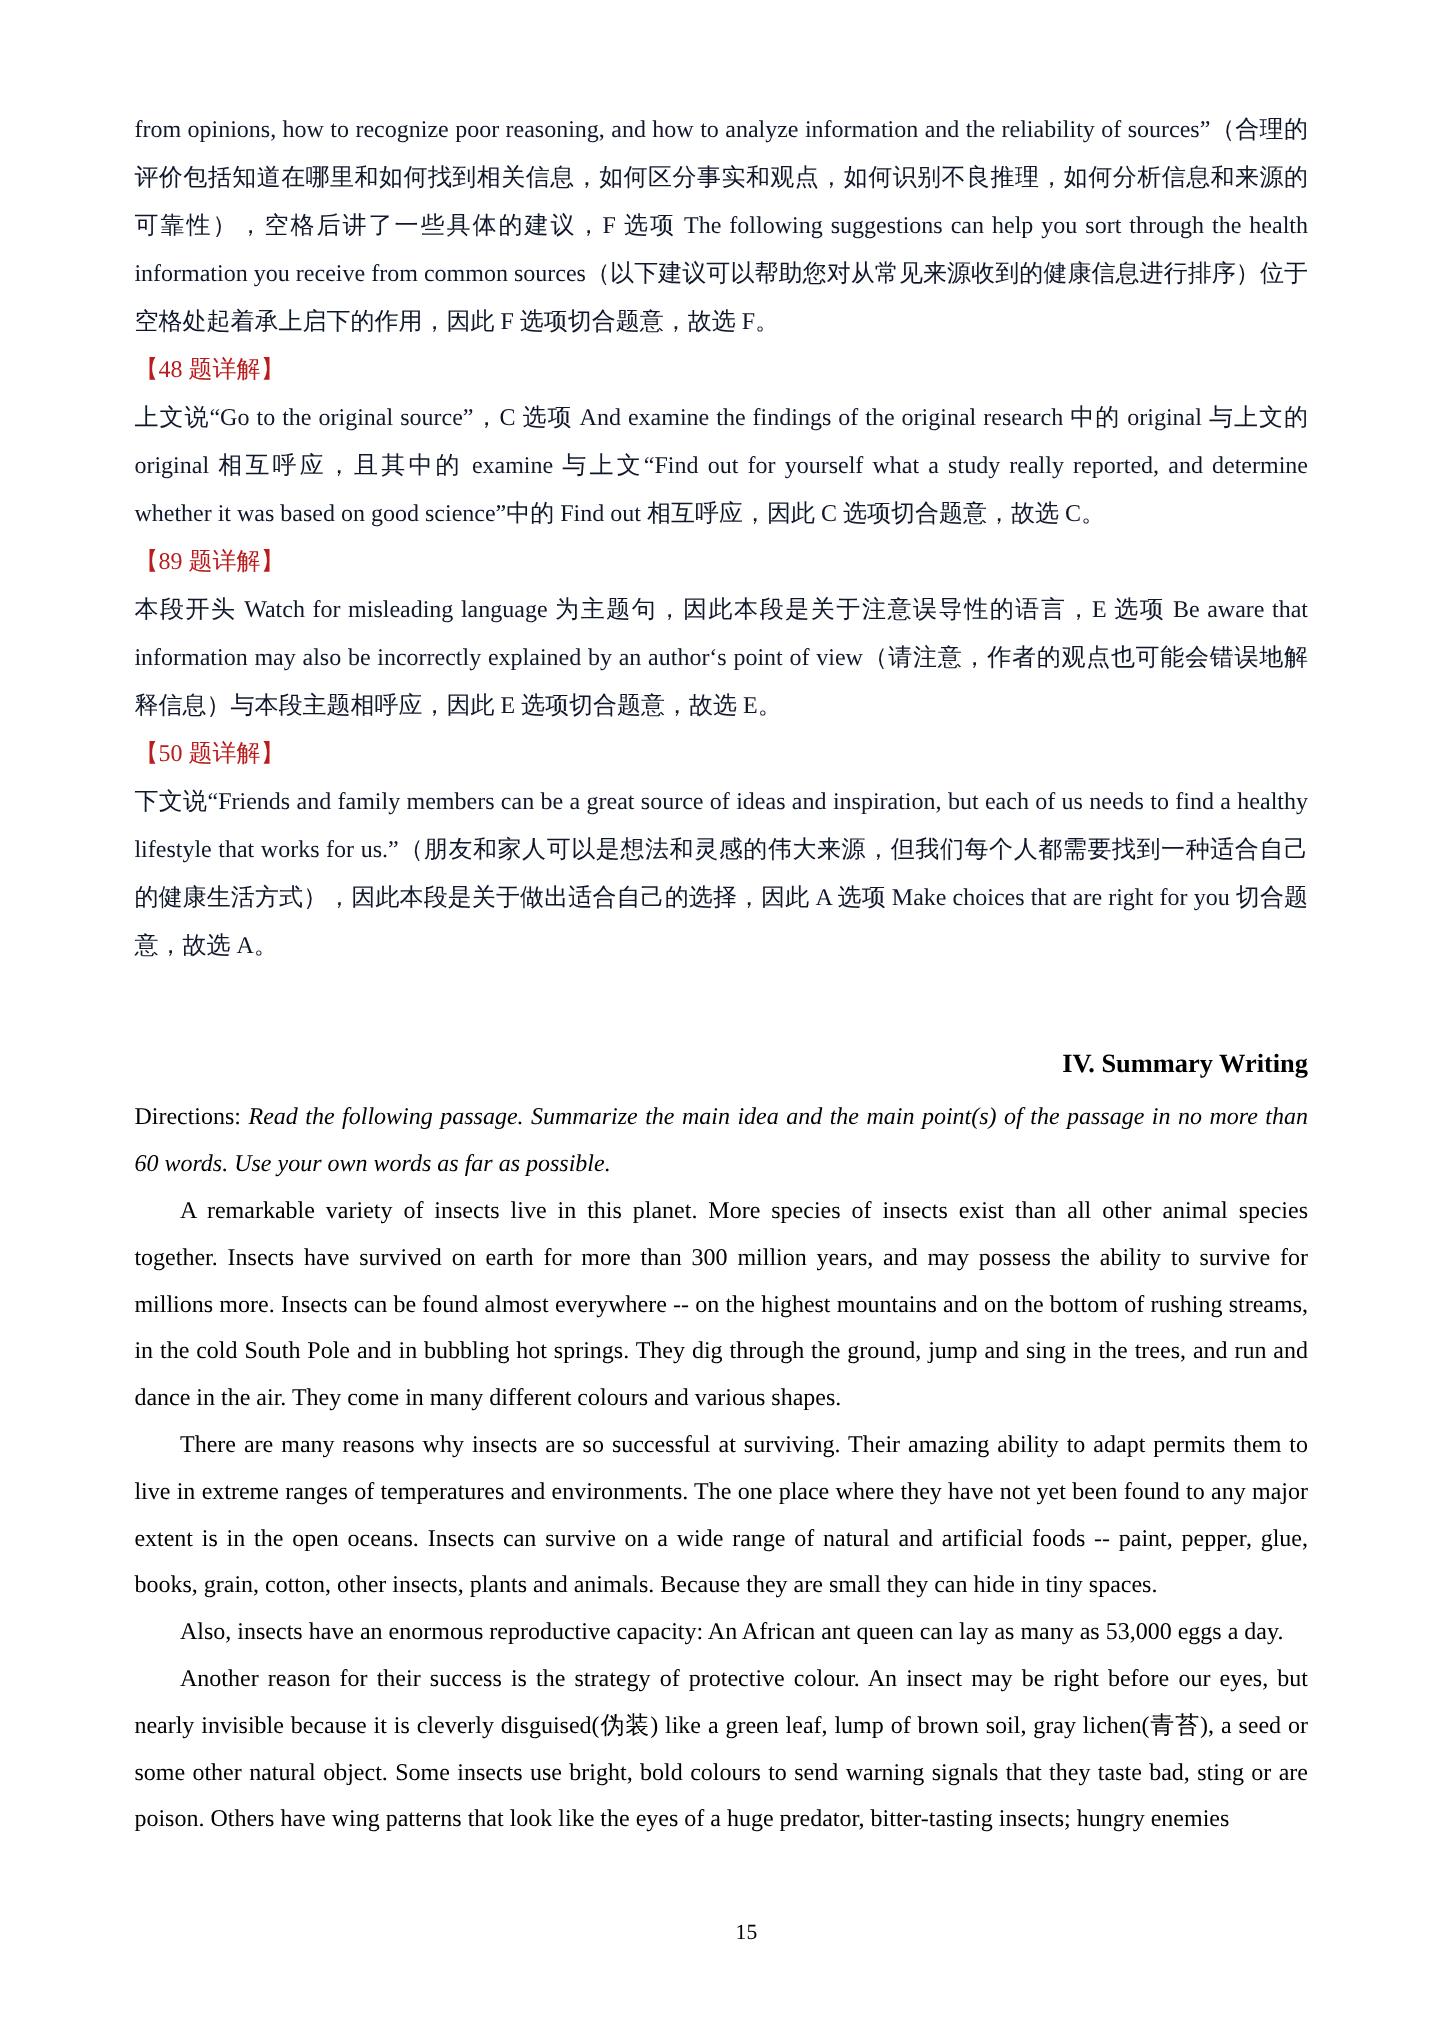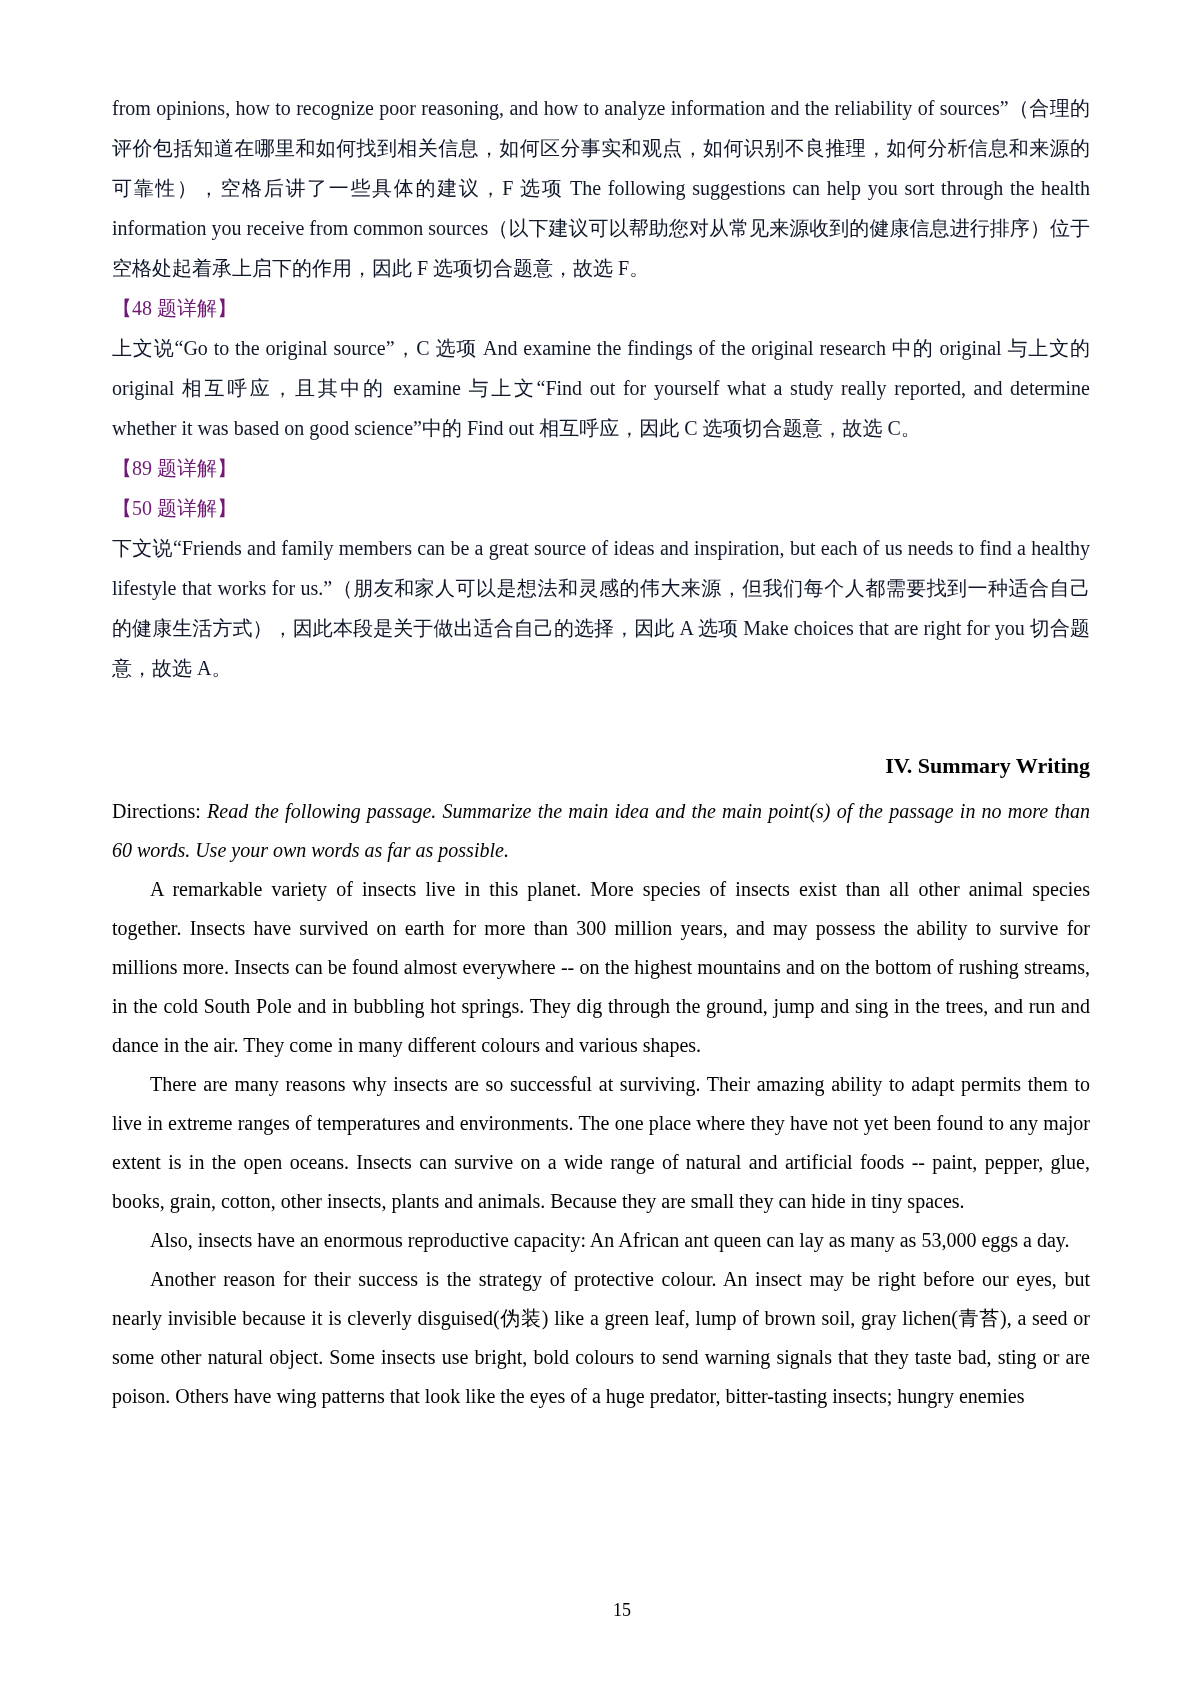--- a/index.html
+++ b/index.html
@@ -21,21 +21,21 @@
   p {
     margin: 0;
     font-size: 20px;
     text-align: justify;
   }
   .red-text {
     color: #0f172a;
     line-height: 40px;
   }
   .explain-header {
-    color: #701a75;
+    color: #b91c1c;
     line-height: 40px;
     text-align: left;
   }
   .section-heading {
     font-size: 22px;
     font-weight: bold;
     line-height: 40px;
     margin: 58px 0 6px 0;
     text-align: right;
   }
@@ -68,20 +68,21 @@
 
 <div class="content">
 
   <section>
     <p class="red-text">from opinions, how to recognize poor reasoning, and how to analyze information and the reliability of sources”（合理的评价包括知道在哪里和如何找到相关信息，如何区分事实和观点，如何识别不良推理，如何分析信息和来源的可靠性），空格后讲了一些具体的建议，F 选项 The following suggestions can help you sort through the health information you receive from common sources（以下建议可以帮助您对从常见来源收到的健康信息进行排序）位于空格处起着承上启下的作用，因此 F 选项切合题意，故选 F。</p>
 
     <p class="explain-header">【48 题详解】</p>
     <p class="red-text">上文说“Go to the original source”，C 选项 And examine the findings of the original research 中的 original 与上文的 original 相互呼应，且其中的 examine 与上文“Find out for yourself what a study really reported, and determine whether it was based on good science”中的 Find out 相互呼应，因此 C 选项切合题意，故选 C。</p>
 
     <p class="explain-header">【89 题详解】</p>
+    <p class="red-text">本段开头 Watch for misleading language 为主题句，因此本段是关于注意误导性的语言，E 选项 Be aware that information may also be incorrectly explained by an author‘s point of view（请注意，作者的观点也可能会错误地解释信息）与本段主题相呼应，因此 E 选项切合题意，故选 E。</p>
 
     <p class="explain-header">【50 题详解】</p>
     <p class="red-text">下文说“Friends and family members can be a great source of ideas and inspiration, but each of us needs to find a healthy lifestyle that works for us.”（朋友和家人可以是想法和灵感的伟大来源，但我们每个人都需要找到一种适合自己的健康生活方式），因此本段是关于做出适合自己的选择，因此 A 选项 Make choices that are right for you 切合题意，故选 A。</p>
   </section>
 
   <section>
     <p class="section-heading">IV. Summary Writing</p>
 
     <p class="directions"><span class="label">Directions:</span><span class="text"> Read the following passage. Summarize the main idea and the main point(s) of the passage in no more than 60 words. Use your own words as far as possible.</span></p>
 

